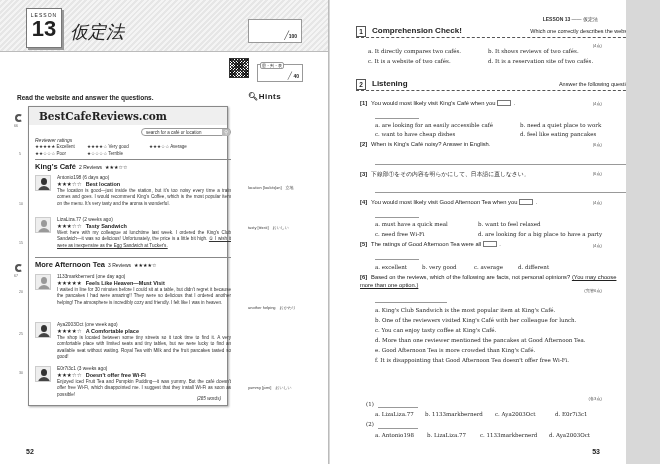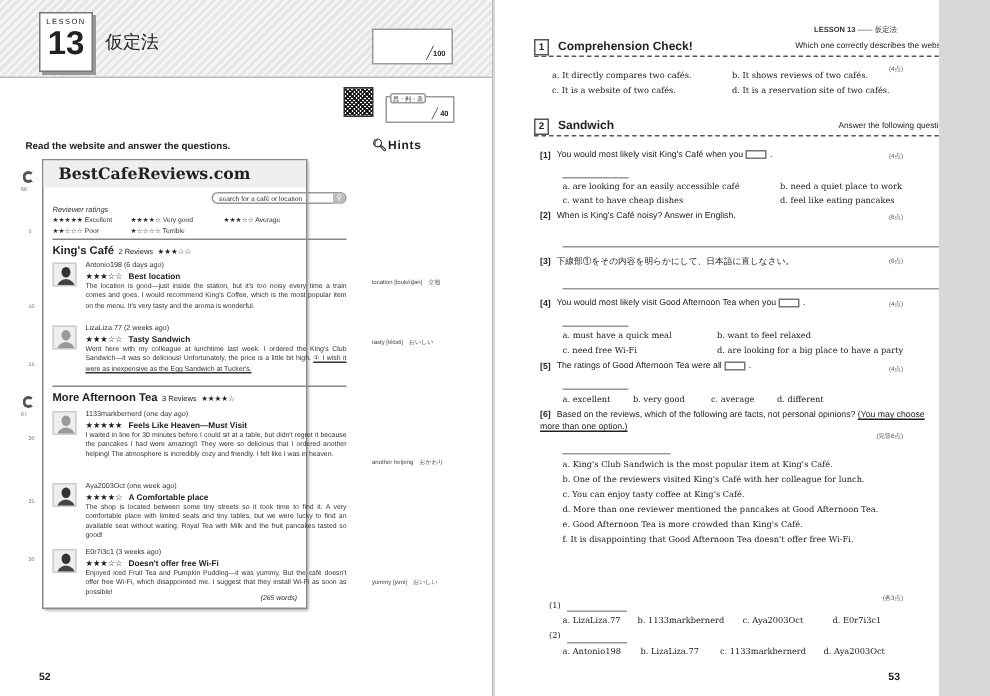--- a/index.html
+++ b/index.html
@@ -9,21 +9,21 @@
   .page.left { left: 0; width: 329px; border-right: 1px solid #bbb; }
   .page.right { left: 330px; width: 296px; }
 
   
   .lesson-band { position: absolute; left: 0; top: 0; width: 329px; height: 52px;
     background: repeating-linear-gradient(135deg, #e6e6e6 0 2px, #f4f4f4 2px 4px); border-bottom: 1px solid #bbb; }
   .lesson-box { position: absolute; left: 26px; top: 8px; width: 36px; height: 40px; background: #fff;
     border: 1px solid #777; box-shadow: 2px 2px 0 #999; text-align: center; }
   .lesson-box .lbl { font-size: 5px; letter-spacing: 1px; margin-top: 3px; display: block; }
   .lesson-box .num { font-size: 22px; font-weight: bold; line-height: 22px; display: block; }
-  .lesson-title { position: absolute; left: 70px; top: 20px; font-size: 12px; font-family: "DejaVu Sans", sans-serif; }
+  .lesson-title { position: absolute; left: 70px; top: 20px; font-size: 18px; font-family: "DejaVu Sans", sans-serif; font-style: italic; }
   .score-box { position: absolute; left: 248px; top: 19px; width: 54px; height: 24px; background: #fff; border: 1px solid #999; }
   .score-box .den { position: absolute; right: 4px; bottom: 3px; font-size: 5px; font-weight: bold; }
   .score-box .slash { position: absolute; right: 12px; bottom: 2px; font-size: 8px; color: #555; }
 
   .reading-bar { position: absolute; left: 26px; top: 68px; width: 204px; height: 16px; border-bottom: 1px solid #999; }
   .reading-tag { position: absolute; left: 0; top: 0; height: 16px; padding: 0 8px; border-left: 2px solid #888; border-top: 1px solid #999;
     border-radius: 8px 0 0 0; font-weight: bold; font-size: 11px; line-height: 16px; }
   .reading-meta { position: absolute; left: 92px; top: 5px; font-size: 5px; color: #444; white-space: nowrap; }
   .qr { position: absolute; left: 229px; top: 58px; width: 20px; height: 20px;
     background: repeating-linear-gradient(45deg, #333 0 1px, #fff 1px 2px), repeating-linear-gradient(-45deg, #333 0 1px, #fff 1px 2px);
@@ -34,21 +34,21 @@
   .sub-score .slash { position: absolute; right: 10px; bottom: 1px; font-size: 7px; color: #555; }
 
   .instruction { position: absolute; left: 17px; top: 94px; font-size: 6.5px; font-weight: bold; }
   .hints-title { position: absolute; left: 248px; top: 92px; font-size: 8px; font-weight: bold; letter-spacing: 0.5px; }
   .hint { position: absolute; left: 248px; font-size: 4px; color: #444; white-space: nowrap; }
 
   .margin-icon { position: absolute; left: 15px; width: 8px; height: 8px; border-radius: 50%; border: 2px solid #555; border-right-color: #fff; }
   .margin-num { position: absolute; left: 14px; font-size: 3.5px; color: #666; }
   .line-num { position: absolute; left: 19px; font-size: 3.5px; color: #666; }
 
-  .website { position: absolute; left: 28px; top: 106px; width: 177px; height: 300px; border: 1px solid #888; background: #fff; box-shadow: 1px 1px 2px #aaa; }
+  .website { position: absolute; left: 28px; top: 106px; width: 200px; height: 300px; border: 1px solid #888; background: #fff; box-shadow: 1px 1px 2px #aaa; }
   .site-head { height: 18px; background: #efefef; padding-left: 10px; font-family: "DejaVu Serif", serif; font-size: 10.5px; font-weight: bold; line-height: 18px; }
   .search { position: absolute; left: 112px; top: 21px; width: 90px; height: 8px; border: 1px solid #999; border-radius: 5px; font-size: 4.5px; line-height: 7px; padding-left: 4px; color: #333; }
   .search .mag { position: absolute; right: 0; top: 0; width: 8px; height: 7px; background: #bbb; border-radius: 0 4px 4px 0; font-size: 5px; text-align: center; color: #fff; }
   .ratings-lbl { position: absolute; left: 6px; top: 30px; font-size: 5px; font-style: italic; color: #333; }
   .rating-key { position: absolute; font-size: 4.5px; color: #333; white-space: nowrap; }
   .cafe-divider { position: absolute; left: 6px; width: 196px; border-top: 1px solid #888; }
   .cafe-name { position: absolute; left: 6px; font-size: 7.5px; font-weight: bold; white-space: nowrap; }
   .cafe-name .cnt { font-weight: normal; font-size: 5px; margin-left: 3px; }
   .cafe-name .stars { font-weight: normal; font-size: 5px; margin-left: 3px; }
   .review { position: absolute; left: 6px; width: 196px; }
@@ -211,21 +211,21 @@
     <div class="sec-instr">Which one correctly describes the website?</div>
   </div>
   <div class="pts" style="top:43px">(4点)</div>
   <div class="opt" style="left:38px;top:48px">a. It directly compares two cafés.</div>
   <div class="opt" style="left:158px;top:48px">b. It shows reviews of two cafés.</div>
   <div class="opt" style="left:38px;top:58px">c. It is a website of two cafés.</div>
   <div class="opt" style="left:158px;top:58px">d. It is a reservation site of two cafés.</div>
 
   <div class="sec-head" style="top:79px">
     <div class="sec-num">2</div>
-    <div class="sec-title">Sandwich</div>
+    <div class="sec-title">Listening</div>
     <div class="sec-instr">Answer the following questions.</div>
   </div>
 
   <div class="q" style="top:100px"><span class="qn">[1]</span><span>You would most likely visit King's Café when you</span><span class="blank"></span>.</div>
   <div class="pts" style="top:101px">(4点)</div>
   <div class="ans-line" style="left:45px;top:118px;width:44px"></div>
   <div class="opt" style="left:45px;top:122px">a. are looking for an easily accessible café</div>
   <div class="opt" style="left:190px;top:122px">b. need a quiet place to work</div>
   <div class="opt" style="left:45px;top:131px">c. want to have cheap dishes</div>
   <div class="opt" style="left:190px;top:131px">d. feel like eating pancakes</div>

